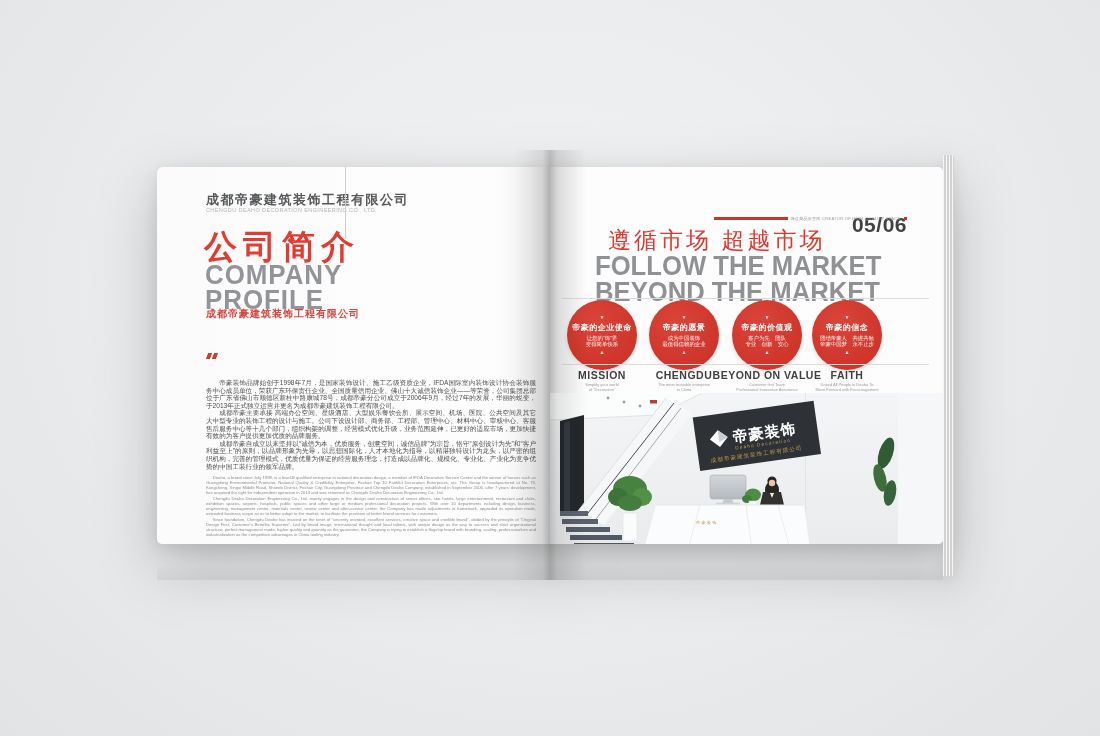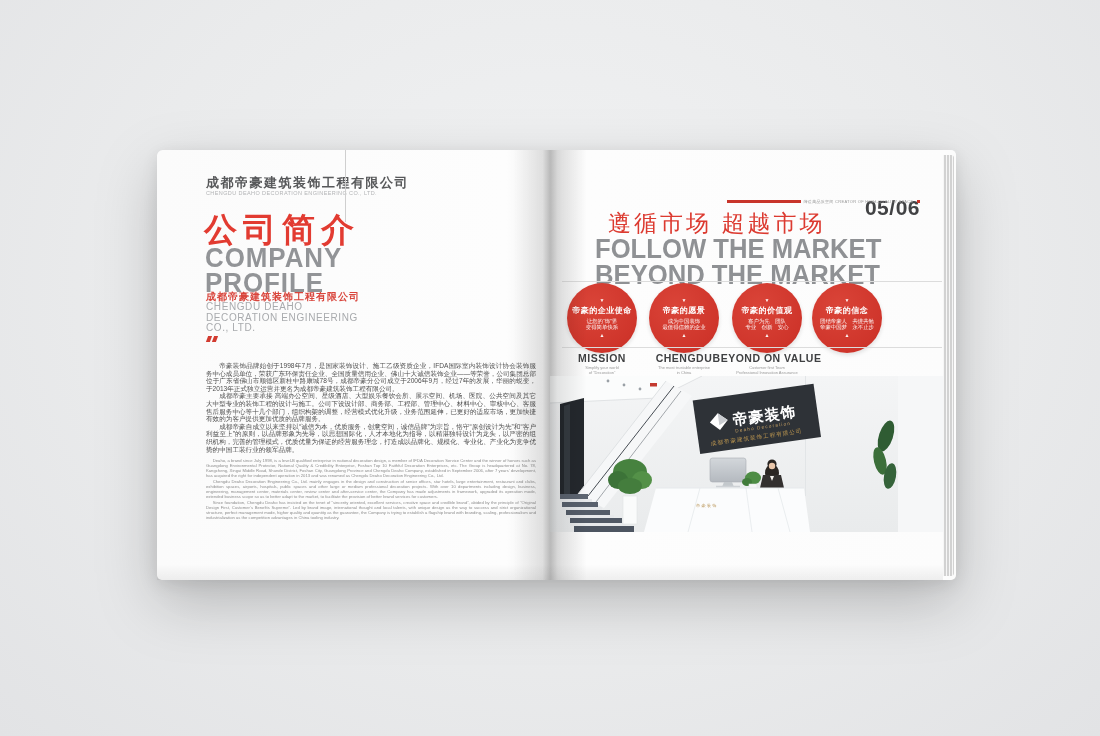--- a/index.html
+++ b/index.html
@@ -9,21 +9,21 @@
     background:#e9eaeb;
   }
   .scene{
     position:relative;width:1100px;height:736px;
     background:radial-gradient(ellipse at 50% 38%, #f1f2f3 0%, #eaebec 55%, #e2e3e5 100%);
   }
   .book{
     position:absolute;left:157px;top:150px;width:786px;height:430px;
     filter:drop-shadow(0 22px 30px rgba(0,0,0,.20)) drop-shadow(0 4px 8px rgba(0,0,0,.10));
   }
-  .page{position:absolute;top:0;width:393px;height:430px;overflow:hidden;padding-left:13px;}
+  .page{position:absolute;top:17px;width:393px;height:377px;overflow:hidden;}
   .page.left{
     left:0;border-radius:6px 0 0 5px;
     background:linear-gradient(to right,#fbfbfb 0%,#fdfdfd 86%,#f1f1f1 95%,#dadada 100%);
   }
   .page.right{
     left:393px;border-radius:0 5px 5px 0;
     background:linear-gradient(to right,#e6e6e6 0%,#f5f5f5 3%,#fdfdfd 9%,#fcfcfc 100%);
   }
   .page-stack{
     position:absolute;left:786px;top:5px;width:11px;height:421px;
@@ -91,23 +91,20 @@
       <div class="lp-company-en">CHENGDU DEAHO DECORATION ENGINEERING CO., LTD.</div>
       <div class="lp-vrule"></div>
 
       <div class="lp-title-cn">公司简介</div>
       <div class="lp-title-en">
         <div>COMPANY</div>
         <div>PROFILE</div>
       </div>
 
       <div class="lp-subco-cn">成都帝豪建筑装饰工程有限公司</div>
-      <div class="lp-subco-en">CHENGDU DEAHO
-DECORATION ENGINEERING
-CO., LTD.</div>
       <div class="lp-quotes">
           <i></i>
           <i></i>
         </div>
 
       <div class="lp-body">
         <p class="cn-par">帝豪装饰品牌始创于1998年7月，是国家装饰设计、施工乙级资质企业，IFDA国际室内装饰设计协会装饰服务中心成员单位，荣获广东环保责任企业、全国质量信用企业、佛山十大诚信装饰企业——等荣誉，公司集团总部位于广东省佛山市顺德区新桂中路康城78号，成都帝豪分公司成立于2006年9月，经过7年的发展，华丽的蜕变，于2013年正式独立运营并更名为成都帝豪建筑装饰工程有限公司。</p>
         <p class="cn-par">成都帝豪主要承接 高端办公空间、星级酒店、大型娱乐餐饮会所、展示空间、机场、医院、公共空间及其它大中型专业的装饰工程的设计与施工。公司下设设计部、商务部、工程部、管理中心、材料中心、审核中心、客服售后服务中心等十几个部门，组织构架的调整，经营模式优化升级，业务范围延伸，已更好的适应市场，更加快捷有效的为客户提供更加优质的品牌服务。</p>
         <p class="cn-par">成都帝豪自成立以来坚持以“诚信为本，优质服务，创意空间，诚信品牌”为宗旨，恪守“原创设计为先”和“客户利益至上”的原则，以品牌形象为先导，以思想国际化，人才本地化为指导，以精湛独特设计为龙头，以严密的组织机构，完善的管理模式，优质优量为保证的经营服务理念，打造成以品牌化、规模化、专业化、产业化为竞争优势的中国工装行业的领军品牌。</p>
         <div class="en-block">
@@ -172,20 +169,27 @@
       </div>
       <div class="vlabel" style="left:79px">
         <div class="label">CHENGDU</div>
         <div class="label-sub">The most trustable enterprise
 in China</div>
       </div>
       <div class="vlabel" style="left:162px">
         <div class="label">BEYOND ON VALUE</div>
         <div class="label-sub">Customer first  Team
 Professional  Innovation  Assurance</div>
+      </div>
+      <div class="vlabel" style="left:242px">
+        <div class="label">FAITH</div>
+        <div class="label-sub">United All People in Deaho  To
+Move Forward with Encouragement
+For the Chinese Dream of Deaho
+Never Stop</div>
       </div>
 
       <div class="rp-photo">
         <svg viewBox="0 0 393 156" preserveAspectRatio="none">
           <defs>
             <linearGradient id="wallg" x1="0" y1="0" x2="0" y2="1">
               <stop offset="0" stop-color="#f4f5f6"></stop>
                 <stop offset="1" stop-color="#e9ebec"></stop>
             </linearGradient>
             <linearGradient id="imacg" x1="0" y1="0" x2="0" y2="1">

